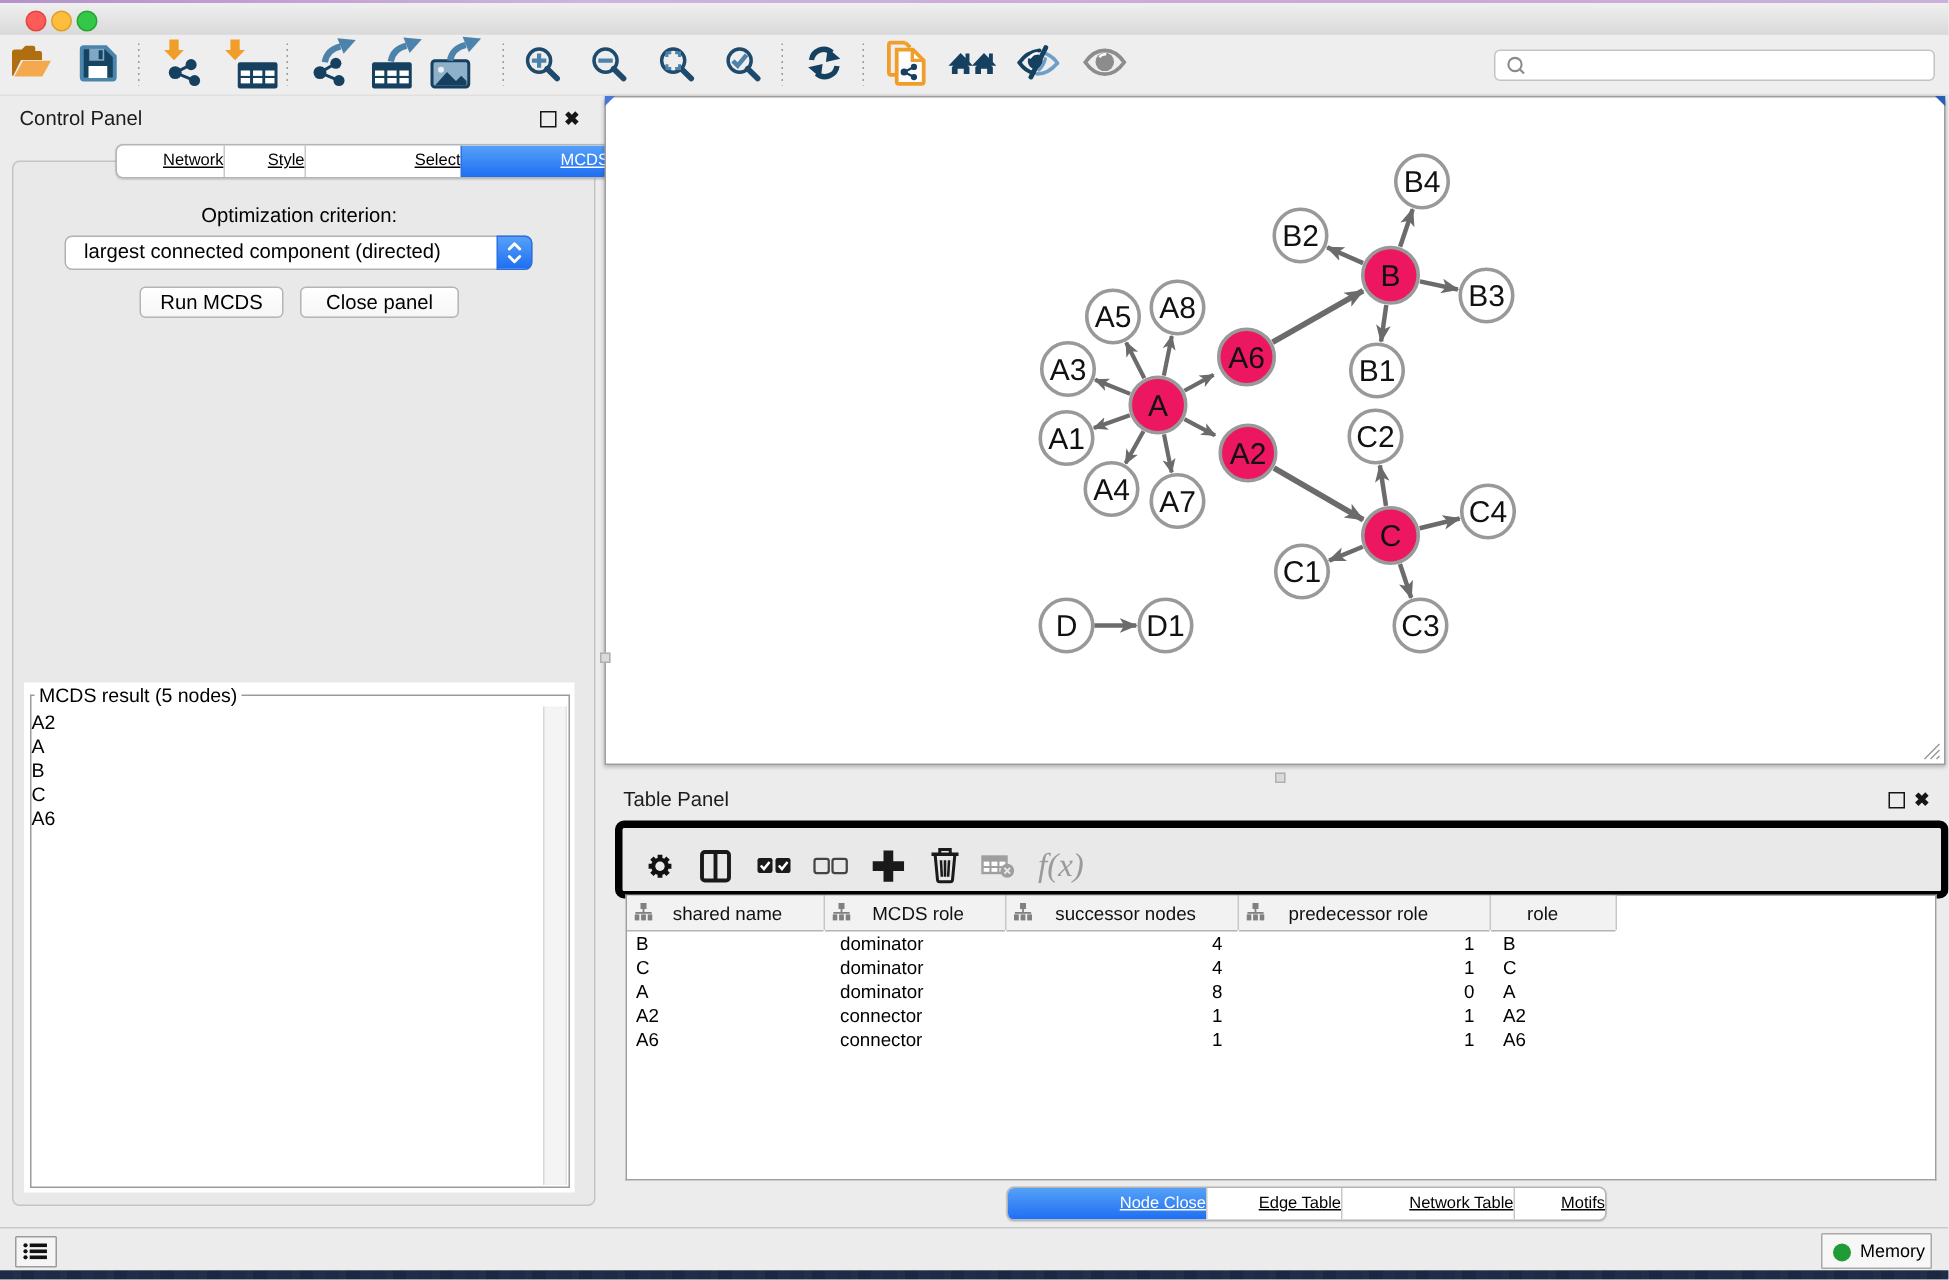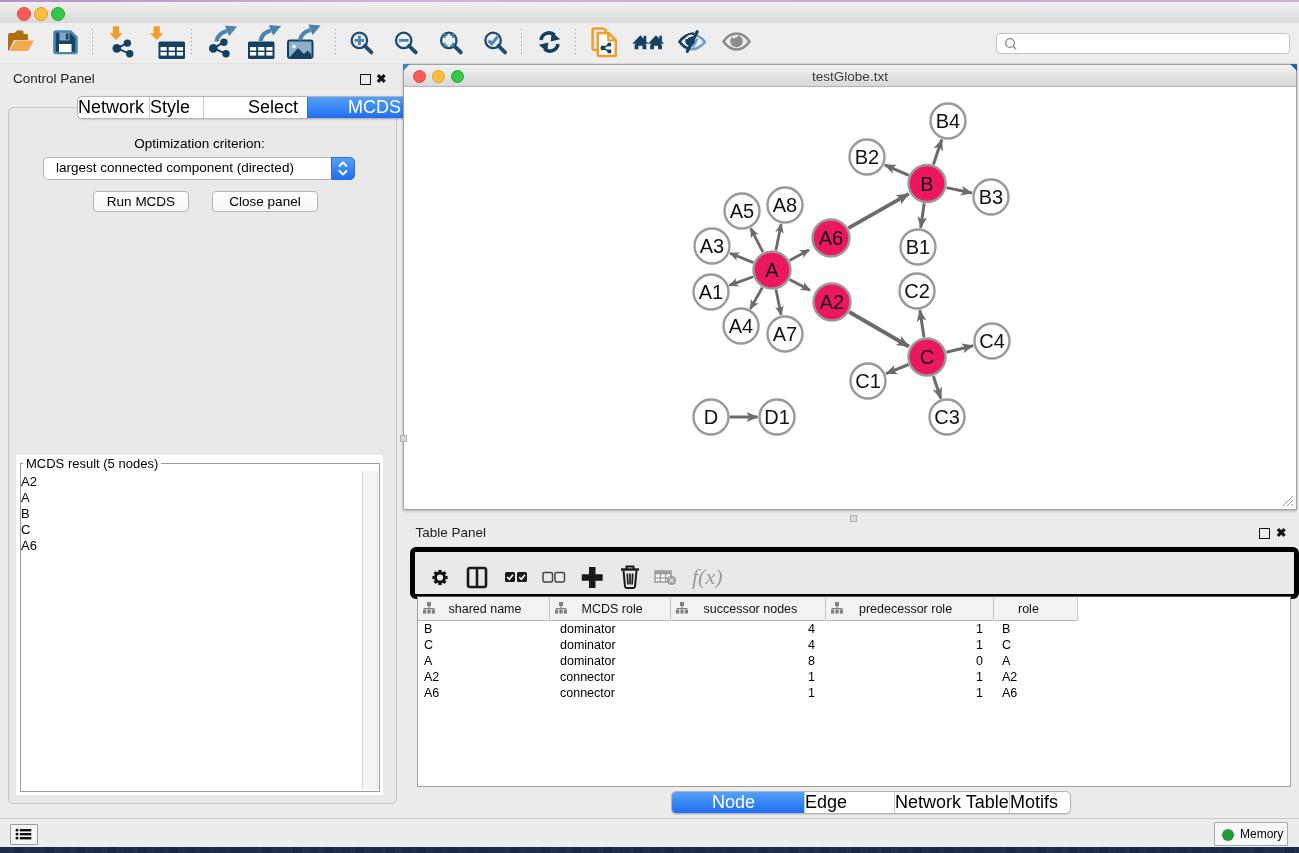--- a/index.html
+++ b/index.html
@@ -22,32 +22,32 @@
 .tsep{position:absolute;top:6px;width:1px;height:28px;
  background-image:repeating-linear-gradient(#9a9a9a 0 1px,transparent 1px 4px);}
 #searchbox{position:absolute;left:996px;top:9.5px;width:292px;height:19.5px;background:#fff;border:1px solid #c3c3c3;border-radius:4px;}
 
 #cp-title{left:13px;top:71px;font-size:13.5px;color:#1c1c1c;}
 .wbtn{position:absolute;width:9px;height:9px;border:1.5px solid #151515;}
 .wx{position:absolute;font-size:12.5px;font-weight:bold;color:#151515;line-height:1;}
 #cp-panel{left:8px;top:107px;width:387px;height:695px;background:#e9e9e9;border:1px solid #c4c4c4;border-radius:5px;}
 
 .seg{position:absolute;display:flex;height:21px;border:1px solid #b5b5b5;border-radius:5px;background:#fff;overflow:hidden;box-shadow:0 .5px 1px rgba(0,0,0,.12);}
-.seg div{height:21px;line-height:21px;text-align:left;font-size:18px;color:#000;border-left:1px solid #c8c8c8;}
+.seg div{height:21px;line-height:21px;text-align:right;font-size:11px;color:#000;border-left:1px solid #c8c8c8;text-decoration:underline;}
 .seg div:first-child{border-left:none;}
 .seg div.on{background:linear-gradient(#55a1f8,#1f6ef2);color:#fff;border-left-color:#2b6fe0;padding-left:40px;}
 #cp-tabs{left:77px;top:96px;}
 #cp-tabs .t1{width:71px;}#cp-tabs .t2{width:53px;}#cp-tabs .t3{width:59px;padding-left:44px;}#cp-tabs .t4{width:58px;}
 #opt-label{left:0px;top:136px;width:399px;text-align:center;font-size:13.5px;color:#000;}
 #dropdown{left:43px;top:157px;width:310px;height:21px;background:#fff;border:1px solid #b2b2b2;border-radius:5px;}
 #dropdown .txt{position:absolute;left:12px;top:2px;font-size:13.5px;color:#000;}
 #dropdown .step{position:absolute;right:-1px;top:-1px;width:22px;height:21px;border-radius:0 5px 5px 0;background:linear-gradient(#55a1f8,#1f6ef2);border:1px solid #2b6fe0;}
 .btn{position:absolute;height:19px;background:linear-gradient(#ffffff,#f6f6f6);border:1px solid #b5b5b5;border-radius:4px;text-align:center;font-size:13.5px;color:#000;line-height:19px;}
 #btn-run{left:93px;top:191px;width:94px;}
-#btn-close{left:212px;top:191px;width:104px;}
+#btn-close{left:200px;top:191px;width:104px;}
 
 #mcds-box{left:16px;top:455px;width:367px;height:340px;background:#fff;}
 #mcds-border{left:20px;top:463px;width:358px;height:327px;border:1px solid #9b9b9b;}
 #mcds-legend{left:23px;top:456px;background:#fff;padding:0 3px;font-size:13px;color:#000;}
 #mcds-list{left:21px;top:473.5px;font-size:13px;color:#000;line-height:16.2px;}
 #mcds-scroll{left:362px;top:471px;width:14px;height:319px;background:#f4f4f4;border-left:1px solid #d8d8d8;border-right:1px solid #e2e2e2;}
 
 #netwin{left:403px;top:64px;width:892px;height:444px;background:#fff;border:1px solid #9f9f9f;border-radius:4px 4px 0 0;box-shadow:0 1px 3px rgba(0,0,0,.25);}
 #netwin .tb{position:absolute;left:0;top:0;width:892px;height:21px;background:linear-gradient(#f2f2f2,#d8d8d8);border-bottom:1px solid #b4b4b4;border-radius:4px 4px 0 0;}
 #netwin .t{position:absolute;left:0;right:0;top:3.5px;text-align:center;font-size:13.5px;color:#3c3c3c;}
@@ -235,26 +235,20 @@
 </div>
 <div class="btn" id="btn-run">Run MCDS</div>
 <div class="btn" id="btn-close">Close panel</div>
 <div class="abs" id="mcds-box"></div>
 <div class="abs" id="mcds-border"></div>
 <div class="abs" id="mcds-legend">MCDS result (5 nodes)</div>
 <div class="abs" id="mcds-list">A2<br>A<br>B<br>C<br>A6</div>
 <div class="abs" id="mcds-scroll"></div>
 
 <div class="abs" id="netwin">
-  <div class="tb">
-    <div class="tl r"></div>
-      <div class="tl y"></div>
-      <div class="tl g"></div>
-    <div class="t">testGlobe.txt</div>
-  </div>
   <svg width="7" height="7" style="position:absolute;left:-1px;top:-1px" viewBox="0 0 7 7">
       <path d="M0,0 L7,0 L0,7 Z" fill="#4a78d6"></path>
     </svg>
     <svg width="7" height="7" style="position:absolute;right:-1px;top:-1px" viewBox="0 0 7 7">
       <path d="M0,0 L7,0 L7,7 Z" fill="#2b5cb8"></path>
     </svg>
   <svg style="position:absolute;right:2px;bottom:2px" width="12" height="12" viewBox="0 0 12 12">
       <path d="M11 1 L1 11 M11 5 L5 11 M11 9 L9 11" stroke="#9a9a9a" stroke-width="1"></path>
     </svg>
 </div>

